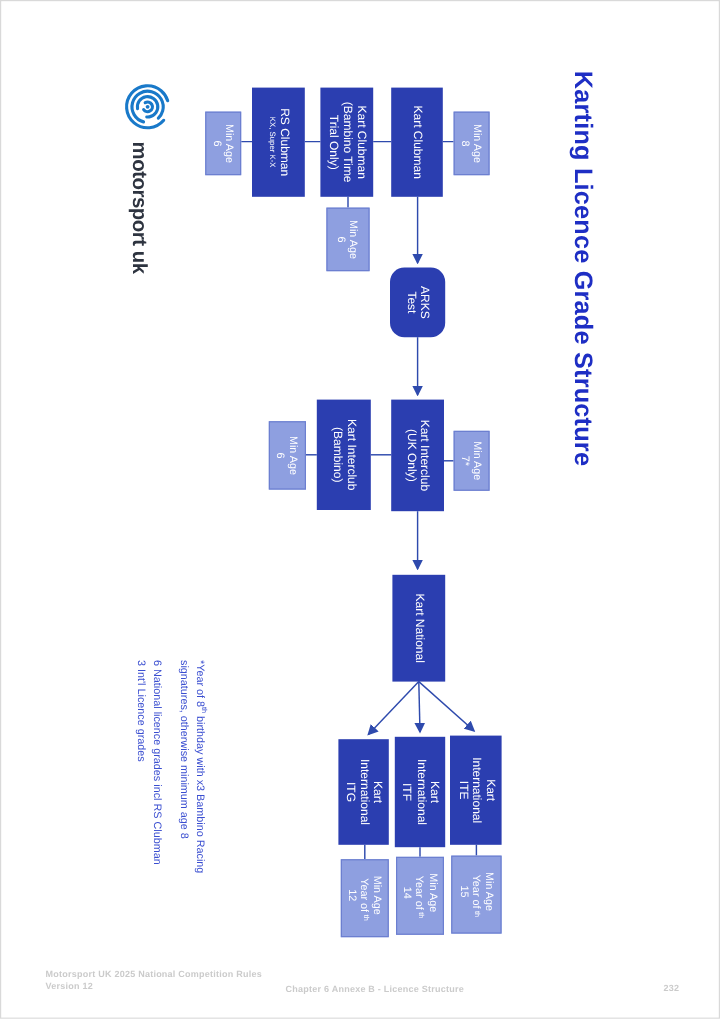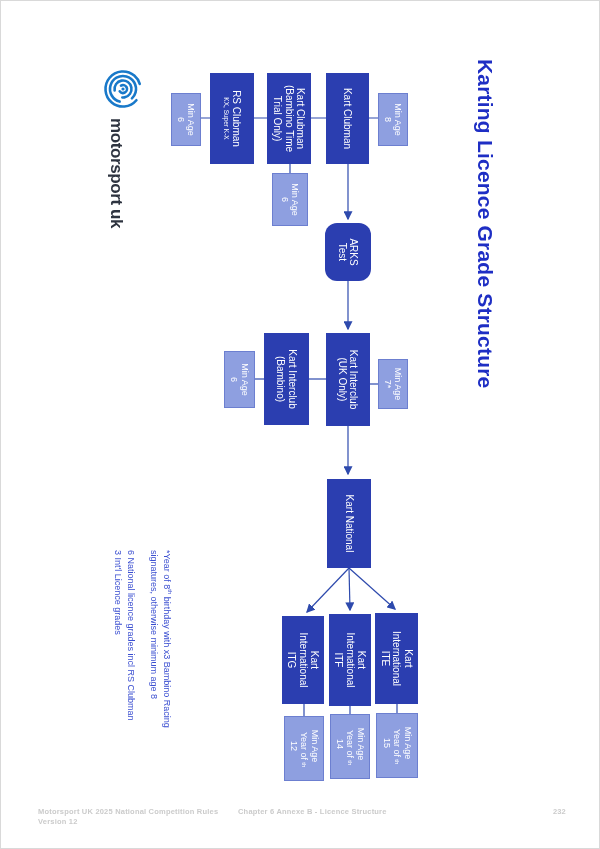--- a/index.html
+++ b/index.html
@@ -40,22 +40,22 @@
   .logo { position:absolute; display:flex; align-items:center; }
   .logo-text {
     font-size:17px; font-weight:600; color:#2e3440; letter-spacing:-0.4px;
     margin-left:7px; margin-top:14px;
   }
   .footer {
     position:absolute; left:0; right:0; top:806px; font-size:7.5px; font-weight:bold;
     color:#cbcbcb; line-height:10px; letter-spacing:0.2px;
   }
   .footer .f-left   { position:absolute; left:37px; top:0; width:190px; }
-  .footer .f-center { position:absolute; left:237px; top:0; }
-  .footer .f-right  { position:absolute; right:33px; top:0; }
+  .footer .f-center { position:absolute; left:237px; top:13px; }
+  .footer .f-right  { position:absolute; right:33px; top:12px; }
   svg.wires { position:absolute; left:0; top:0; pointer-events:none; }
 </style>
 </head>
 <body>
 
 <div class="page">
 
   <div class="rotated">
 
     <svg class="wires" width="790" height="600" viewBox="0 0 790 600">

